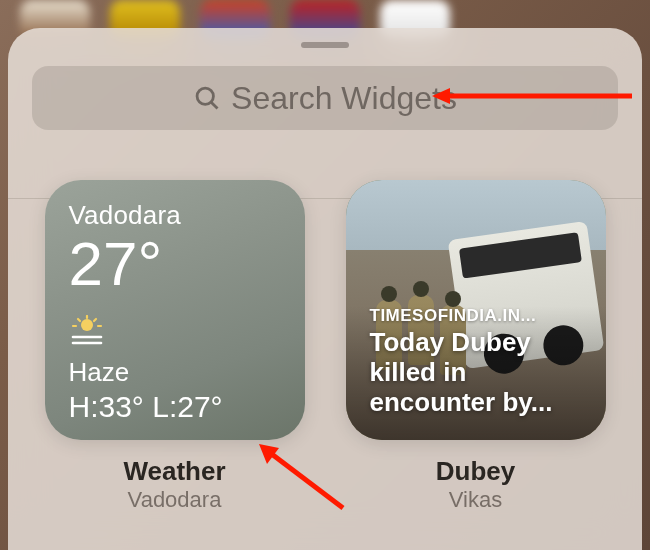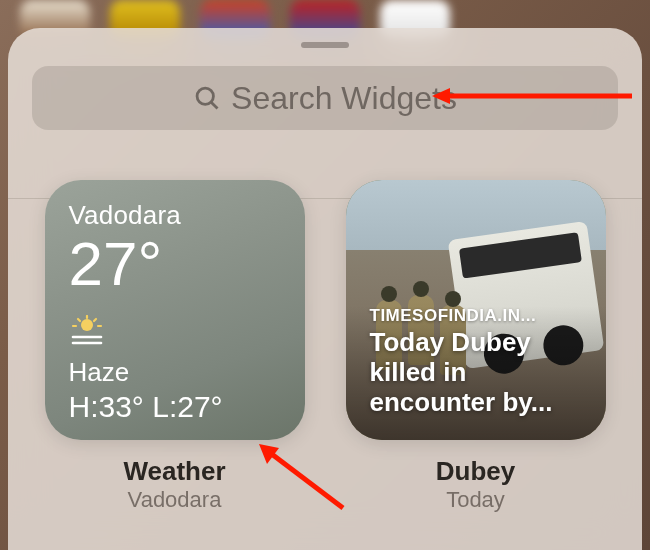--- a/index.html
+++ b/index.html
@@ -263,21 +263,21 @@
           <div class="figure f1"></div>
           <div class="figure f2"></div>
           <div class="figure f3"></div>
         </div>
         <div class="news-overlay">
           <div class="news-source">TIMESOFINDIA.IN...</div>
           <div class="news-headline">Today Dubey killed in encounter by...</div>
         </div>
       </div>
       <div class="widget-title">Dubey</div>
-      <div class="widget-sub">Today</div>
+      <div class="widget-sub">Vikas</div>
     </div>
 
   </div>
 </div>
 
 <svg class="arrow a1" viewBox="0 0 200 20">
   <line x1="200" y1="10" x2="14" y2="10" stroke="#ff1a00" stroke-width="5"></line>
   <polygon points="0,10 18,2 18,18" fill="#ff1a00"></polygon>
 </svg>
 

